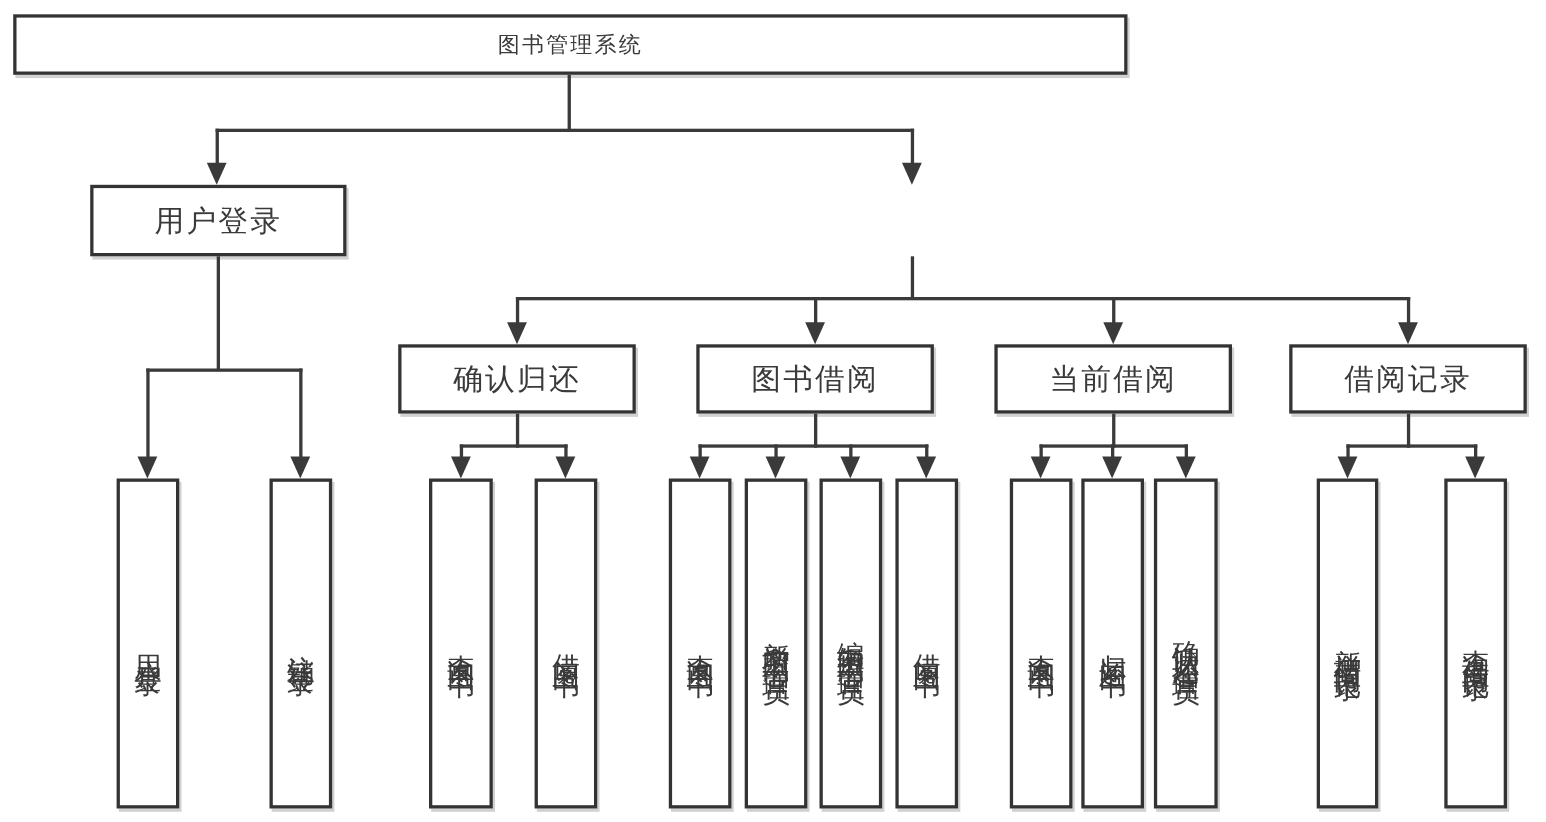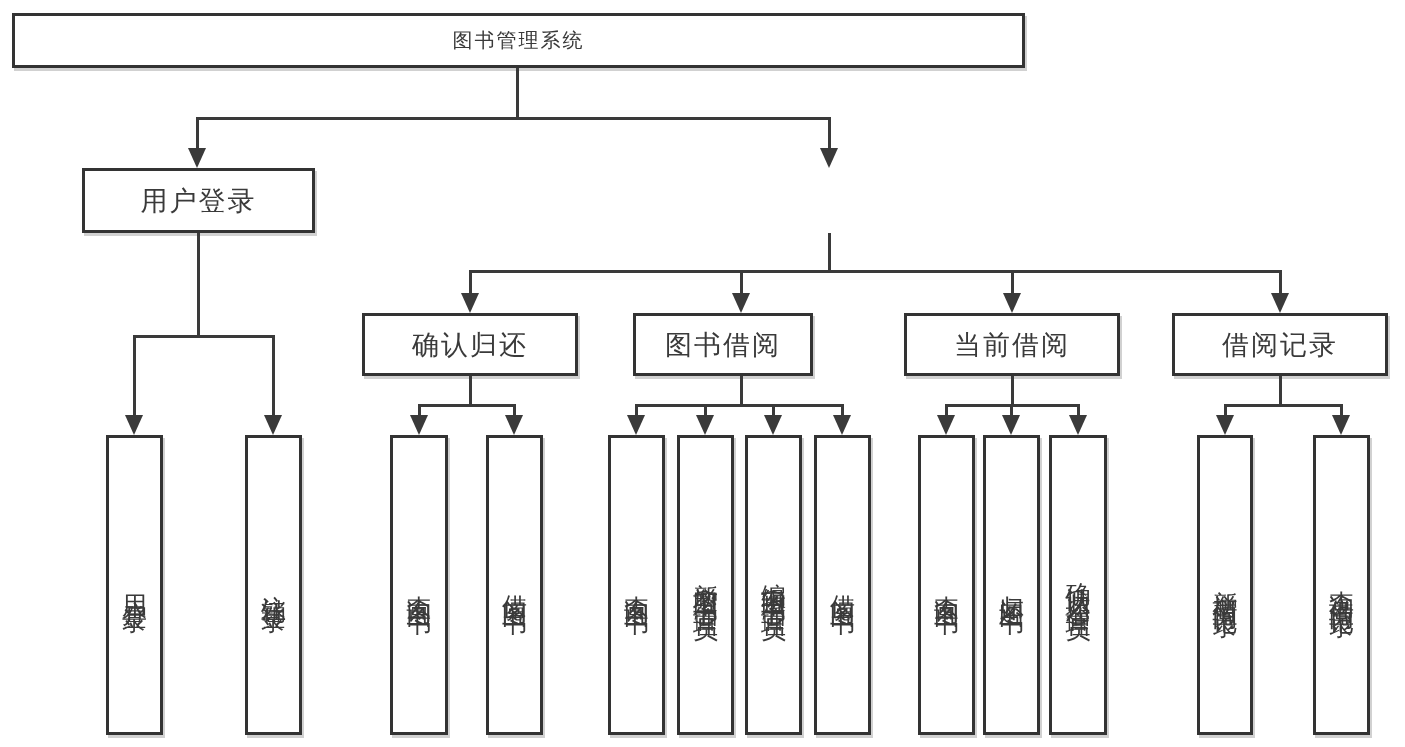--- a/index.html
+++ b/index.html
@@ -28,21 +28,21 @@
     <span>图书管理系统</span>
   </div>
 
   <div class="box hbox" style="left:82px;top:168px;width:233px;height:65px">
     <span>用户登录</span>
   </div>
 
   <div class="box hbox" style="left:362px;top:313px;width:216px;height:63px">
     <span>确认归还</span>
   </div>
-  <div class="box hbox" style="left:633px;top:313px;width:180px;height:63px">
+  <div class="box hbox" style="left:633px;top:313px;width:216px;height:63px">
     <span>图书借阅</span>
   </div>
   <div class="box hbox" style="left:904px;top:313px;width:216px;height:63px">
     <span>当前借阅</span>
   </div>
   <div class="box hbox" style="left:1172px;top:313px;width:216px;height:63px">
     <span>借阅记录</span>
   </div>
 
   <div class="box leaf" style="left:106px;top:435px;width:57px;height:300px">

